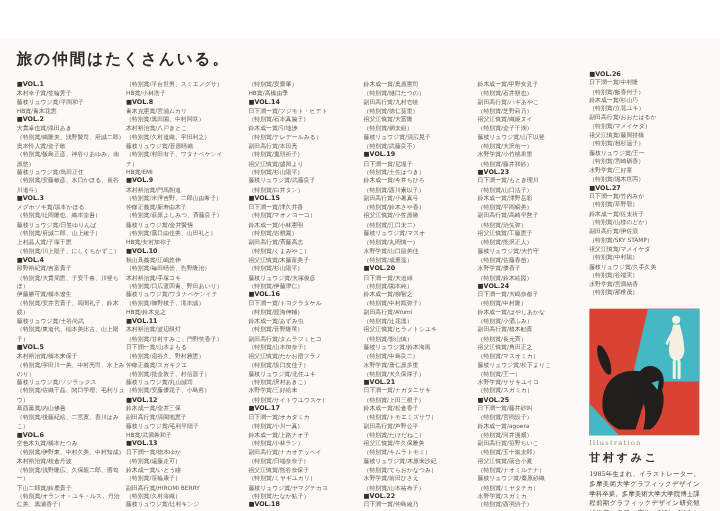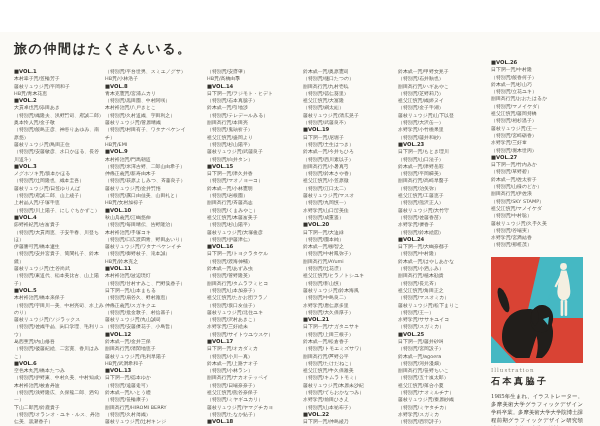--- a/index.html
+++ b/index.html
@@ -328,16 +328,16 @@
           <path d="M70,13.5 L75.5,13.5 C77.5,20 78.8,27 79.3,34 C79.6,40 76,43.5 72.7,43.5
                    C69.4,43.5 66,40 66.4,34 C66.9,27 68.3,20 70,13.5 Z" fill="#f4efe1"></path>
           <path d="M69.5,18 C67,22 65,26 63.5,29.5 L65.3,30.5 C67,27 69,23 70.8,19.5 Z" fill="#f4efe1"></path>
           <rect x="69.6" y="43" width="2.6" height="16" rx="1.2" fill="#f4efe1"></rect>
           <rect x="73.6" y="43" width="2.6" height="16" rx="1.2" fill="#f4efe1"></rect>
         </g>
       </svg>
     </div>
 
     <div class="illo-label">Illustration</div>
-    <div class="illo-name">石本真脇子</div>
+    <div class="illo-name">甘村すみこ</div>
     <div class="illo-bio">1985年生まれ、イラストレーター。多摩美術大学グラフィックデザイン学科卒業。多摩美術大学大学院博士課程前期グラフィックデザイン研究領域修了。書籍、広告、雑誌、Webなどでイラストレーションを手がける。TIS会員。</div>
   </div>
 </div>
 
 </body></html>

